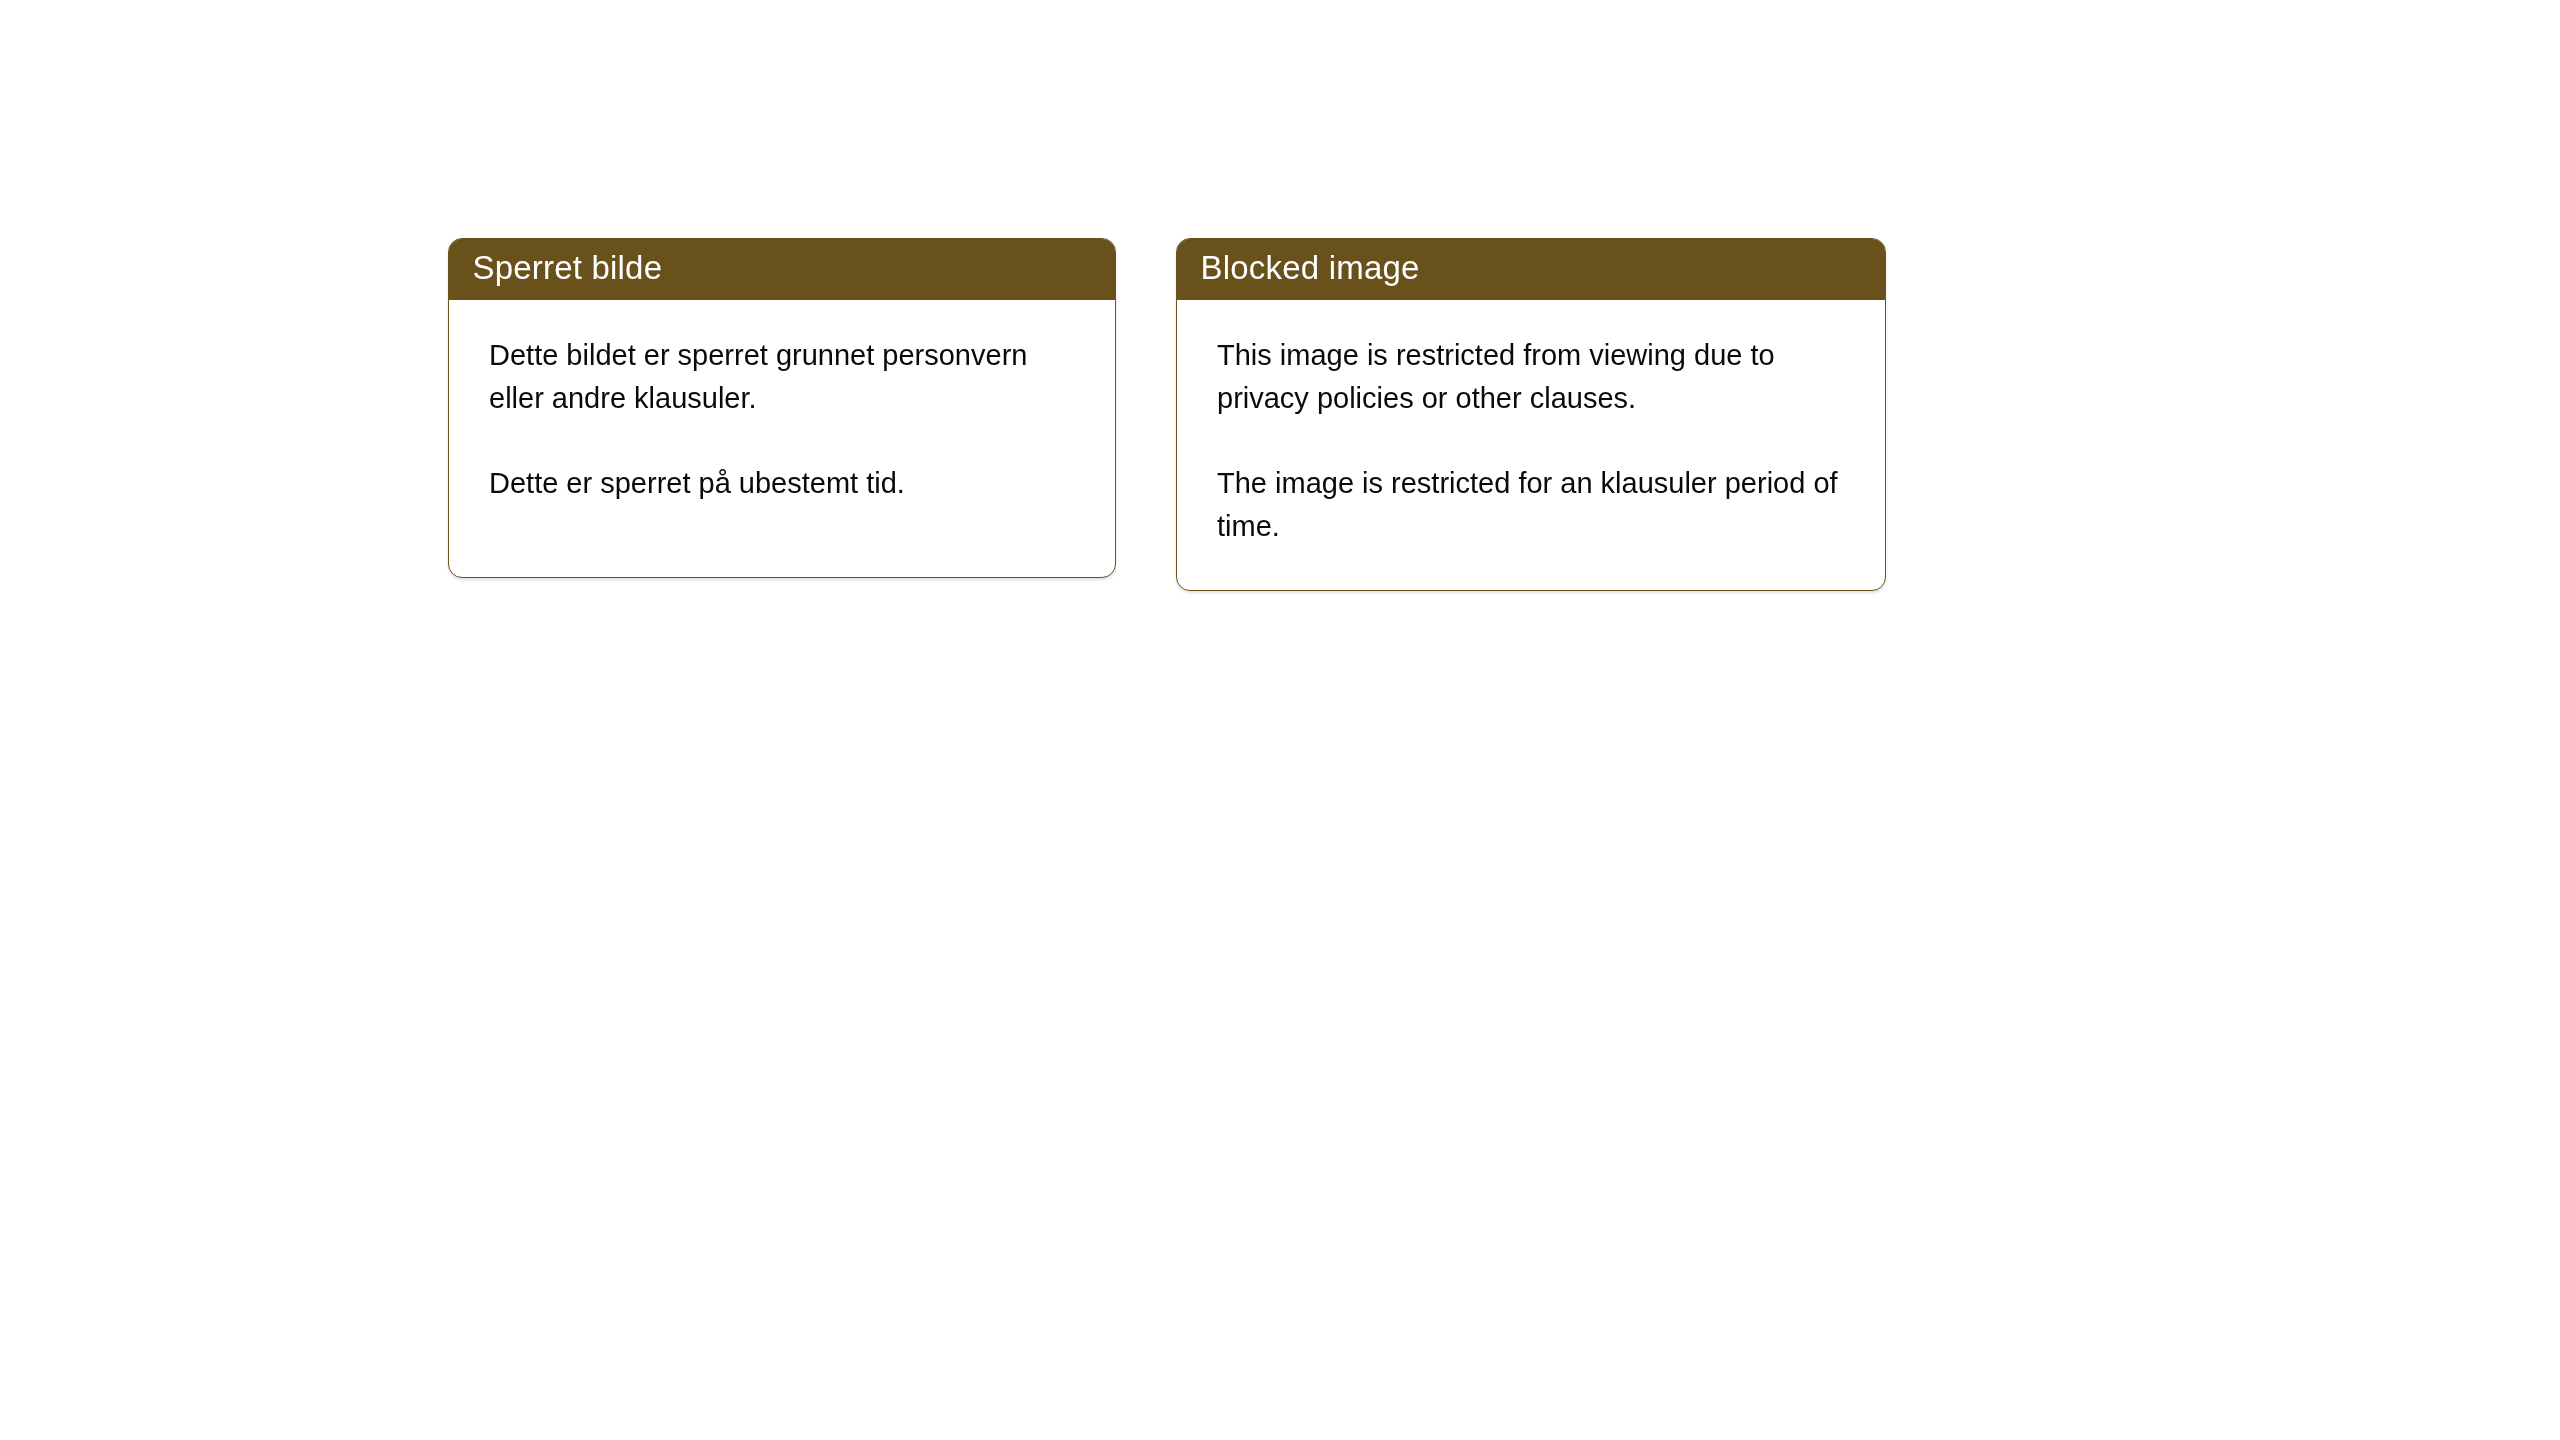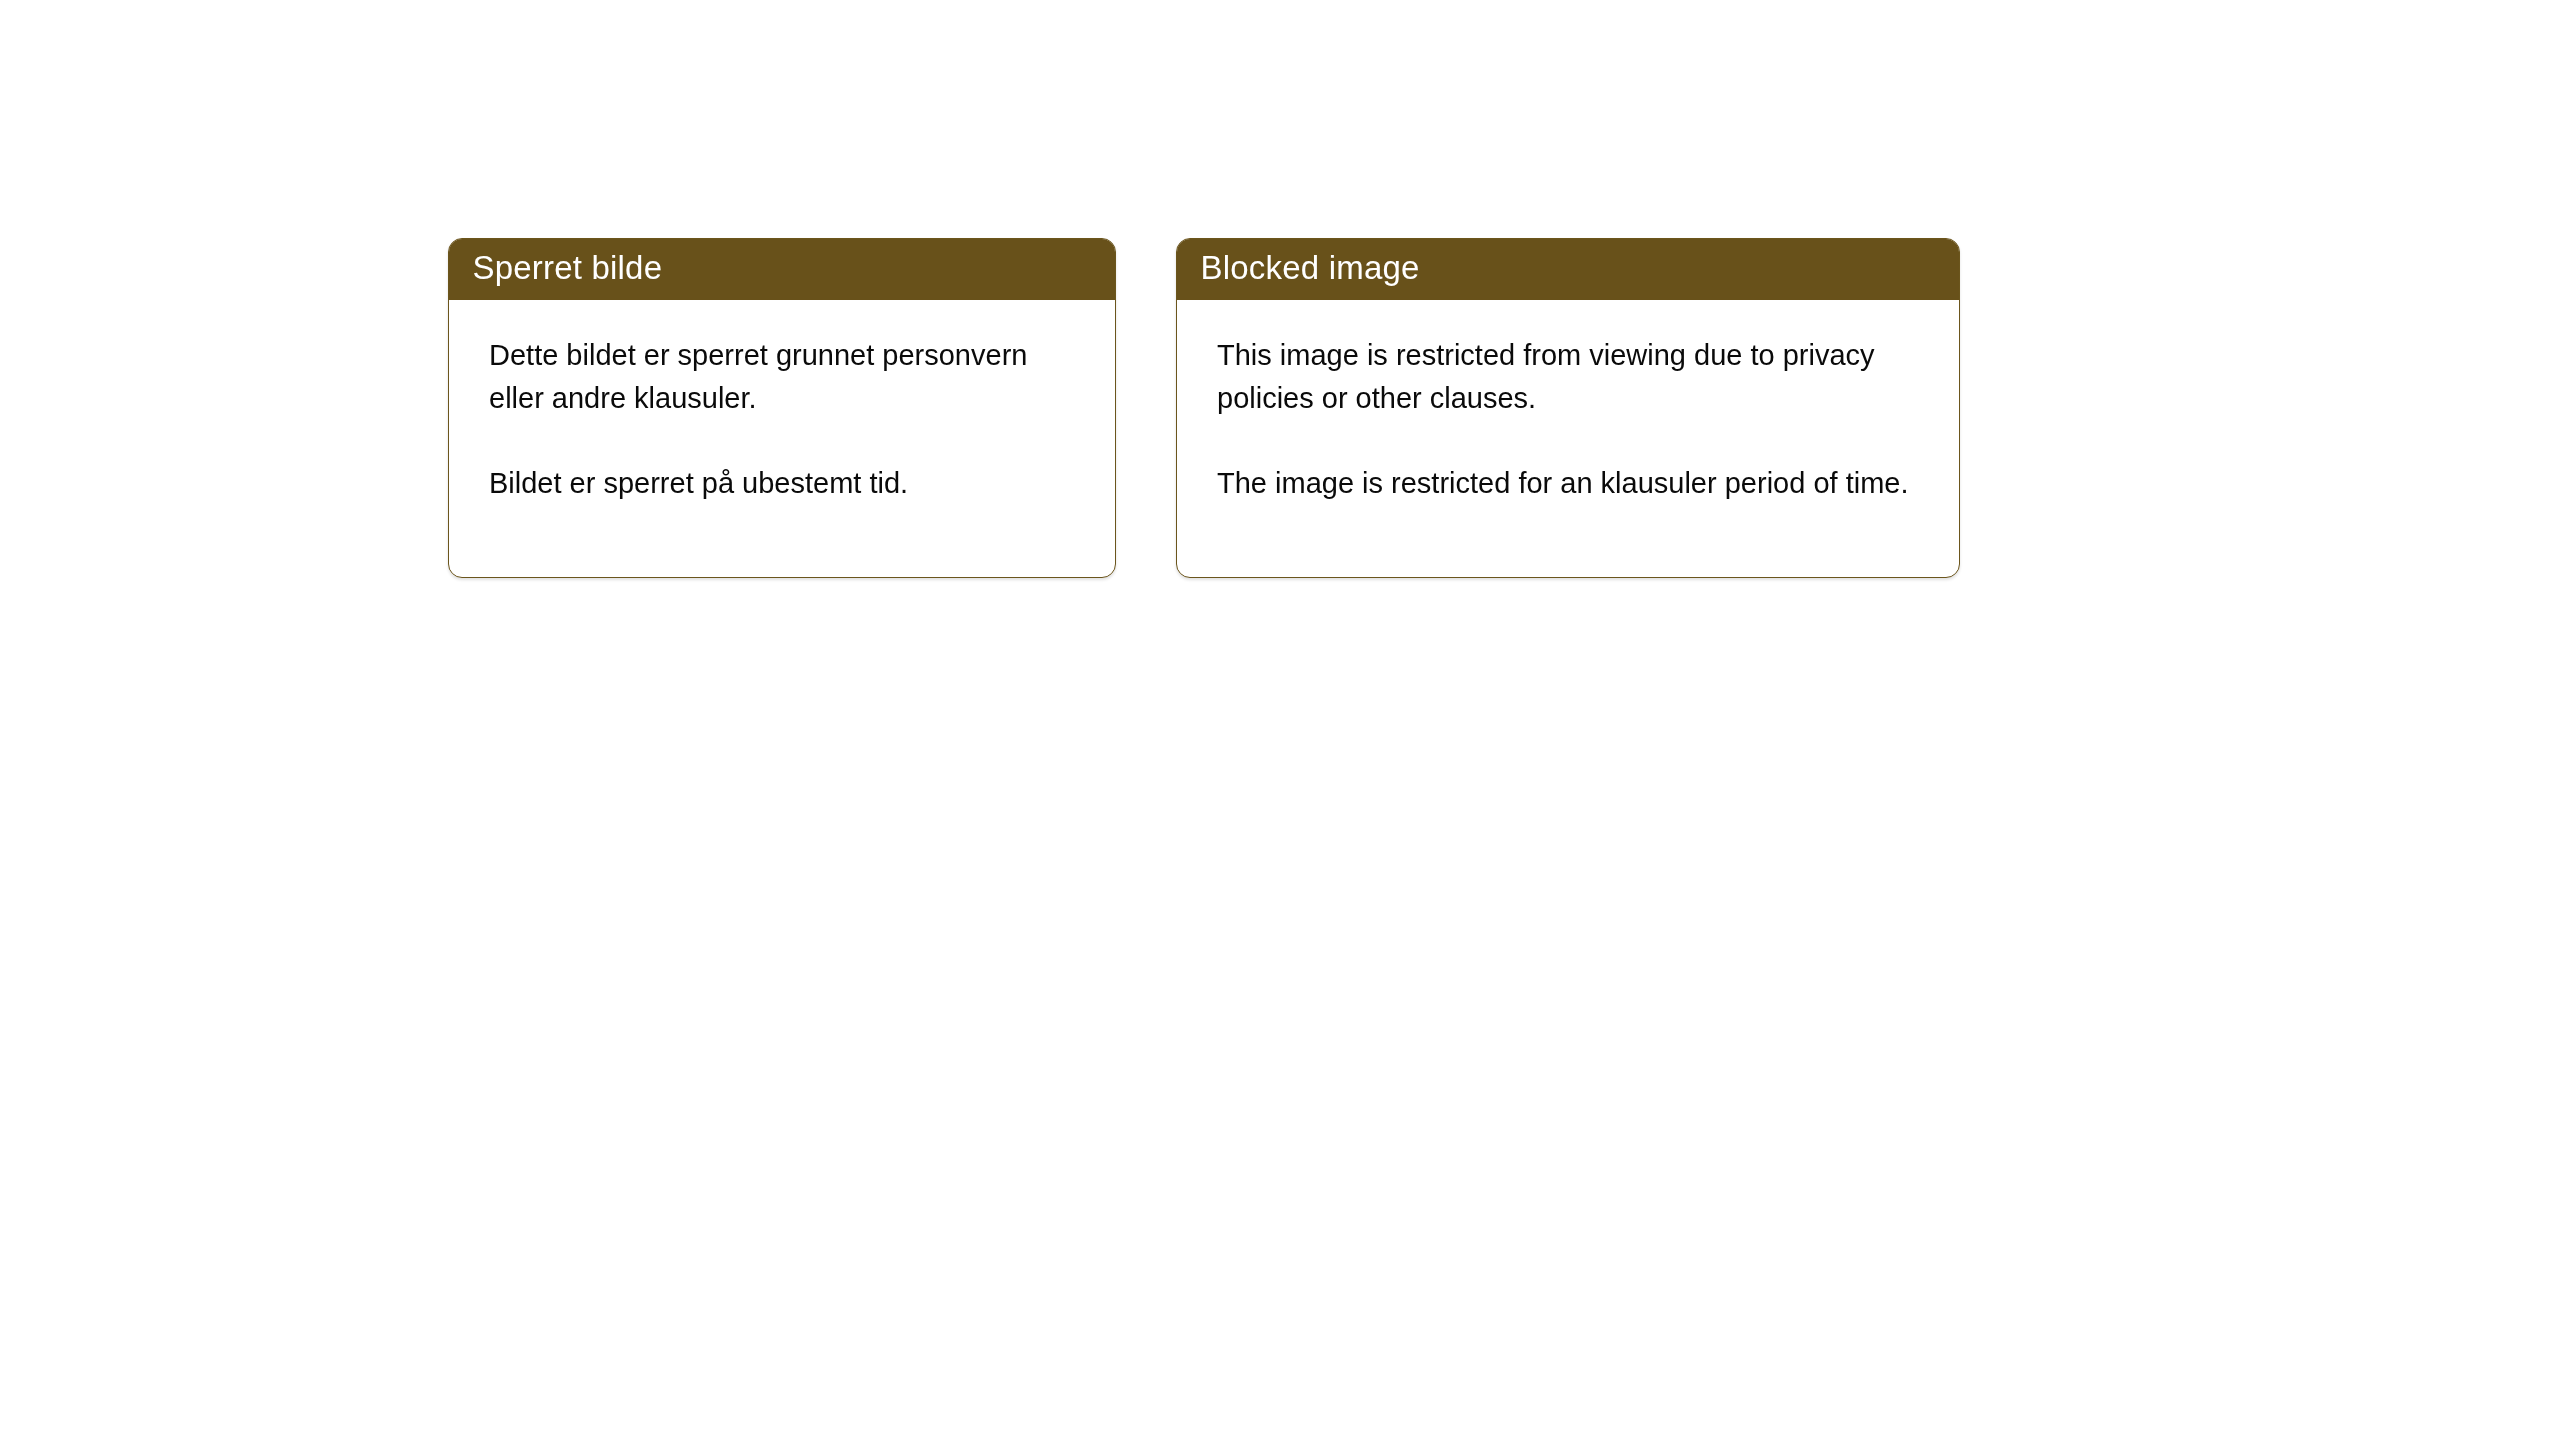--- a/index.html
+++ b/index.html
@@ -32,21 +32,21 @@
     border-radius: 14px;
     overflow: hidden;
     box-shadow: 0 2px 3px rgba(0,0,0,0.12);
   }
 
   .notice-card.card-no {
     width: 668px;
     min-height: 340px;
   }
   .notice-card.card-en {
-    width: 784px;
+    width: 710px;
     min-height: 340px;
   }
 
   .card-header {
     background: #68511a;
     color: #ffffff;
     height: 62px;
     display: flex;
     align-items: center;
     padding: 0 0 0 25px;
@@ -84,21 +84,21 @@
 <body>
 
 <div class="notice-area">
 
   <section class="notice-card card-no">
     <div class="card-header">
       <span class="card-header-title">Sperret bilde</span>
     </div>
     <div class="card-body">
       <p class="card-paragraph">Dette bildet er sperret grunnet personvern eller andre klausuler.</p>
-      <p class="card-paragraph spaced">Bildet er sperret på ubestemt tid.</p>
+      <p class="card-paragraph spaced">Dette er sperret på ubestemt tid.</p>
     </div>
   </section>
 
   <section class="notice-card card-en">
     <div class="card-header">
       <span class="card-header-title">Blocked image</span>
     </div>
     <div class="card-body">
       <p class="card-paragraph">This image is restricted from viewing due to privacy policies or other clauses.</p>
       <p class="card-paragraph spaced">The image is restricted for an klausuler period of time.</p>

